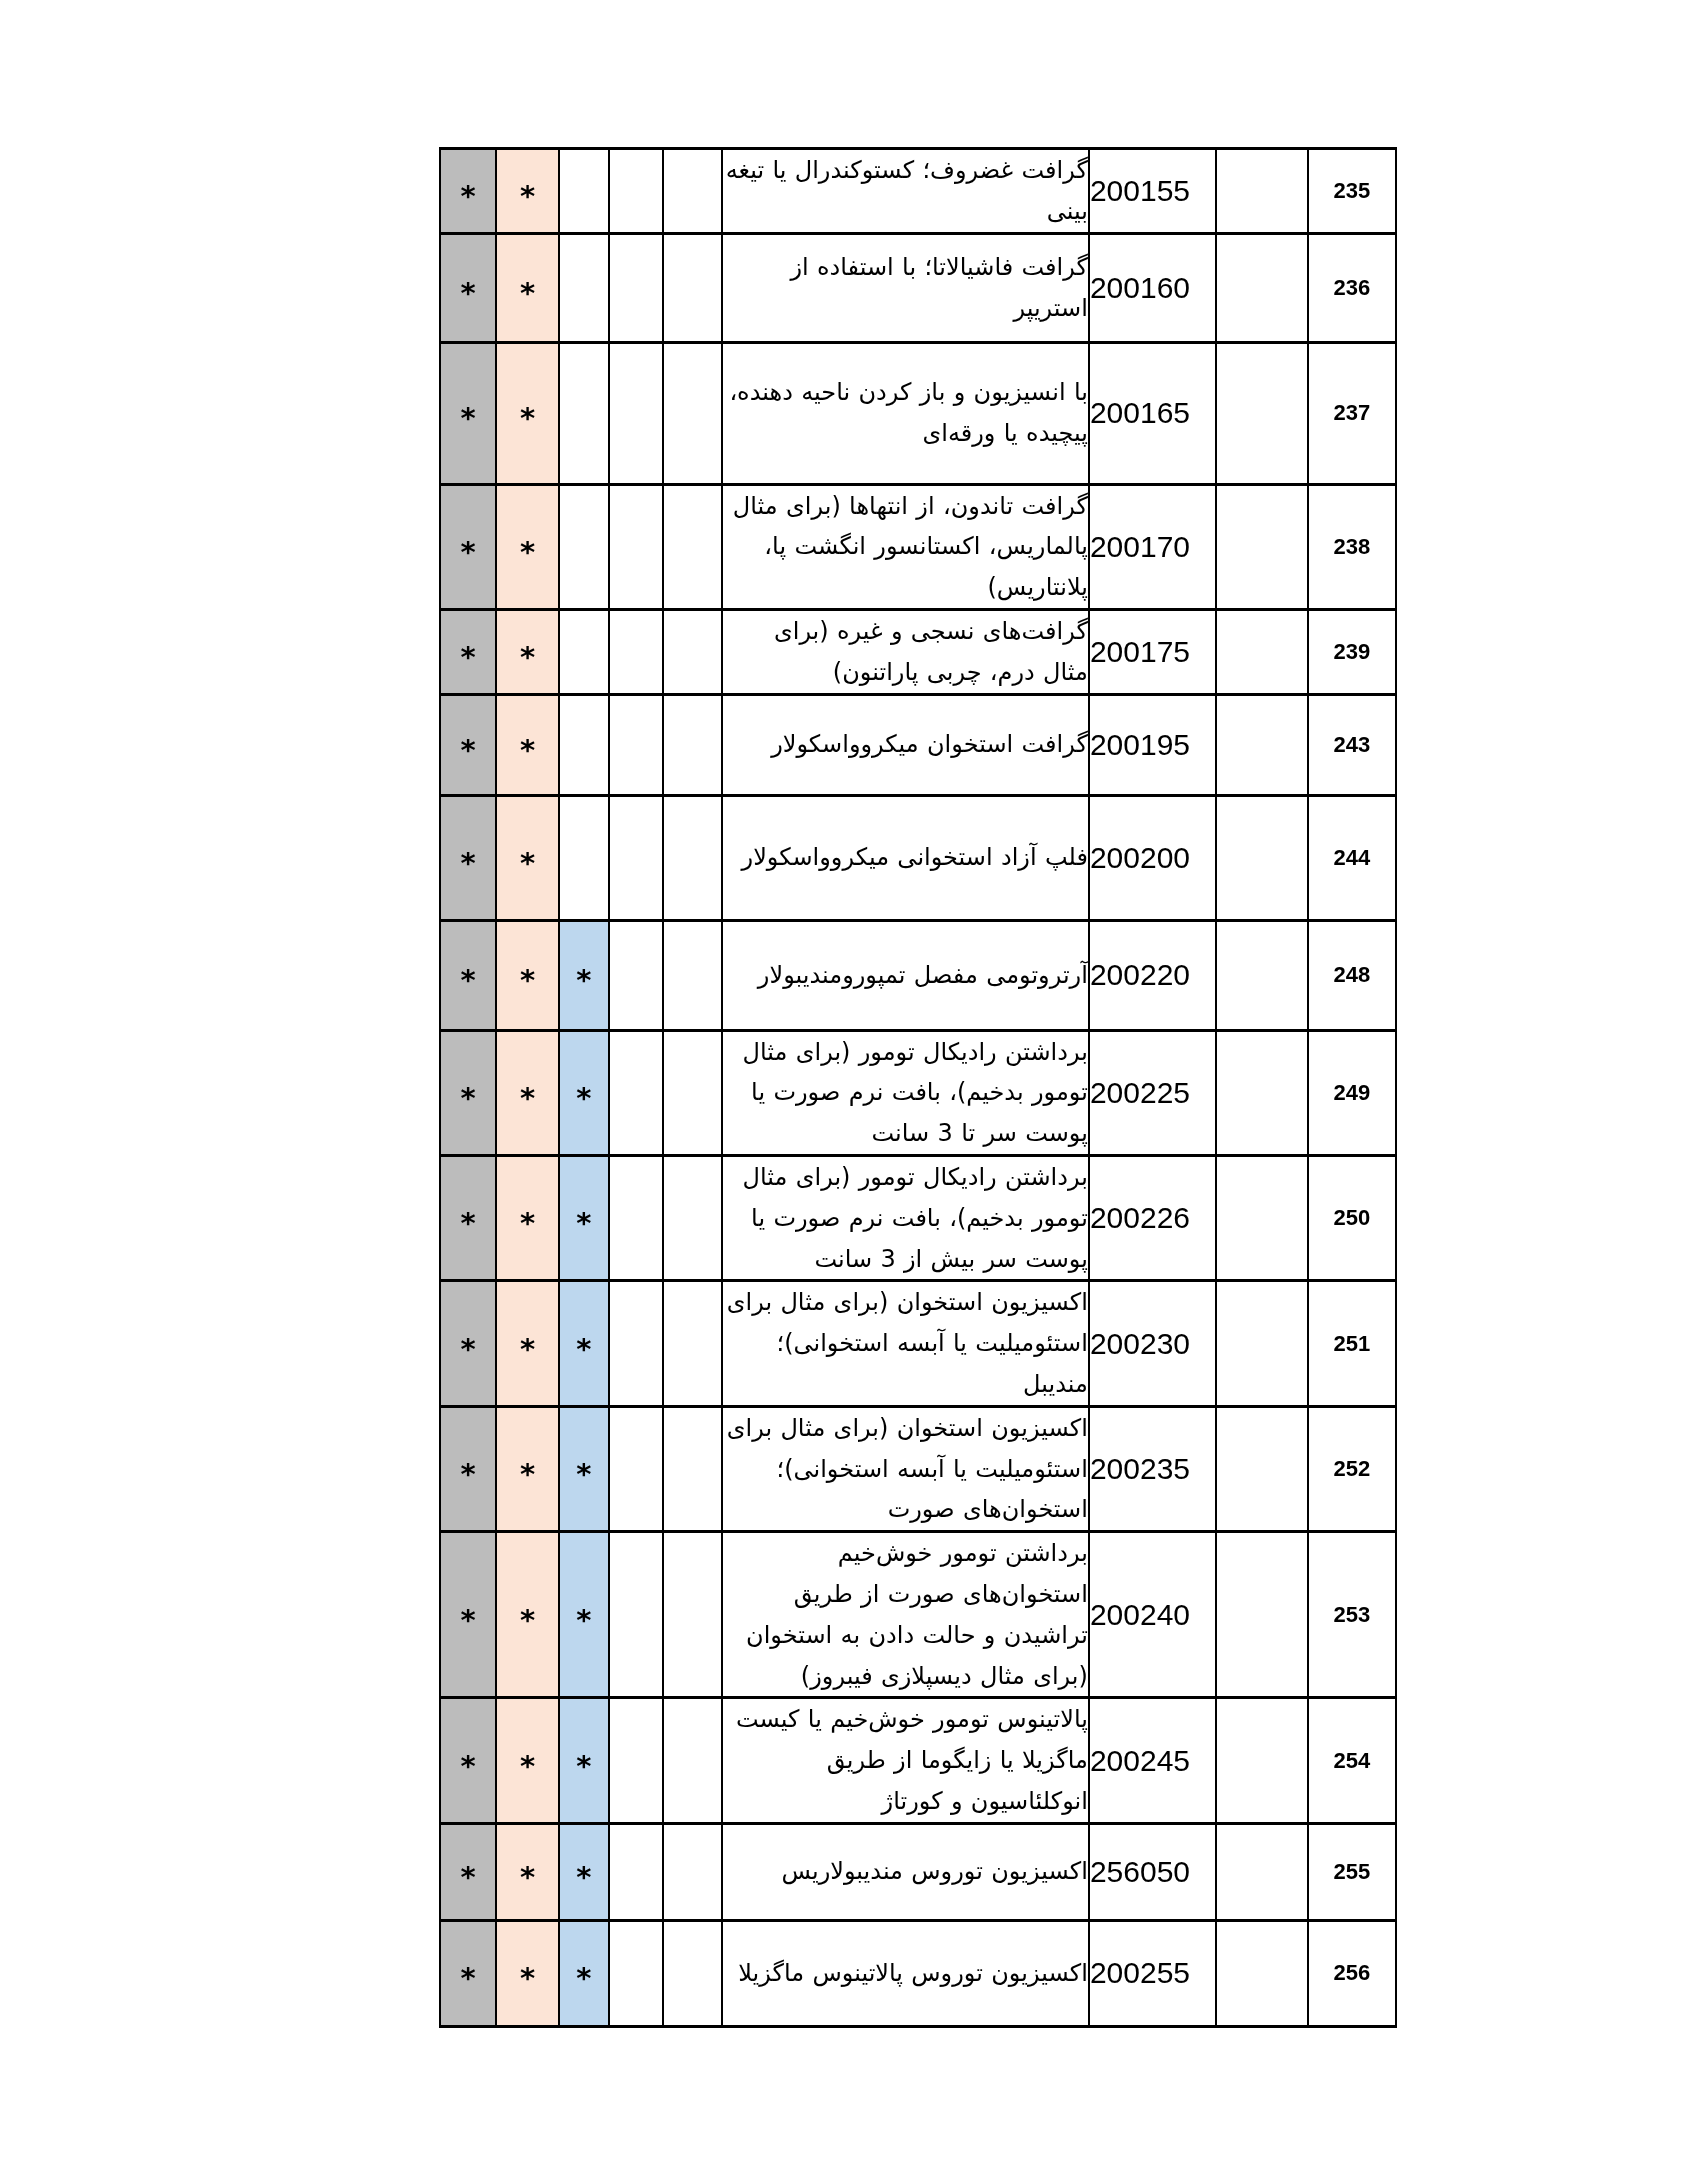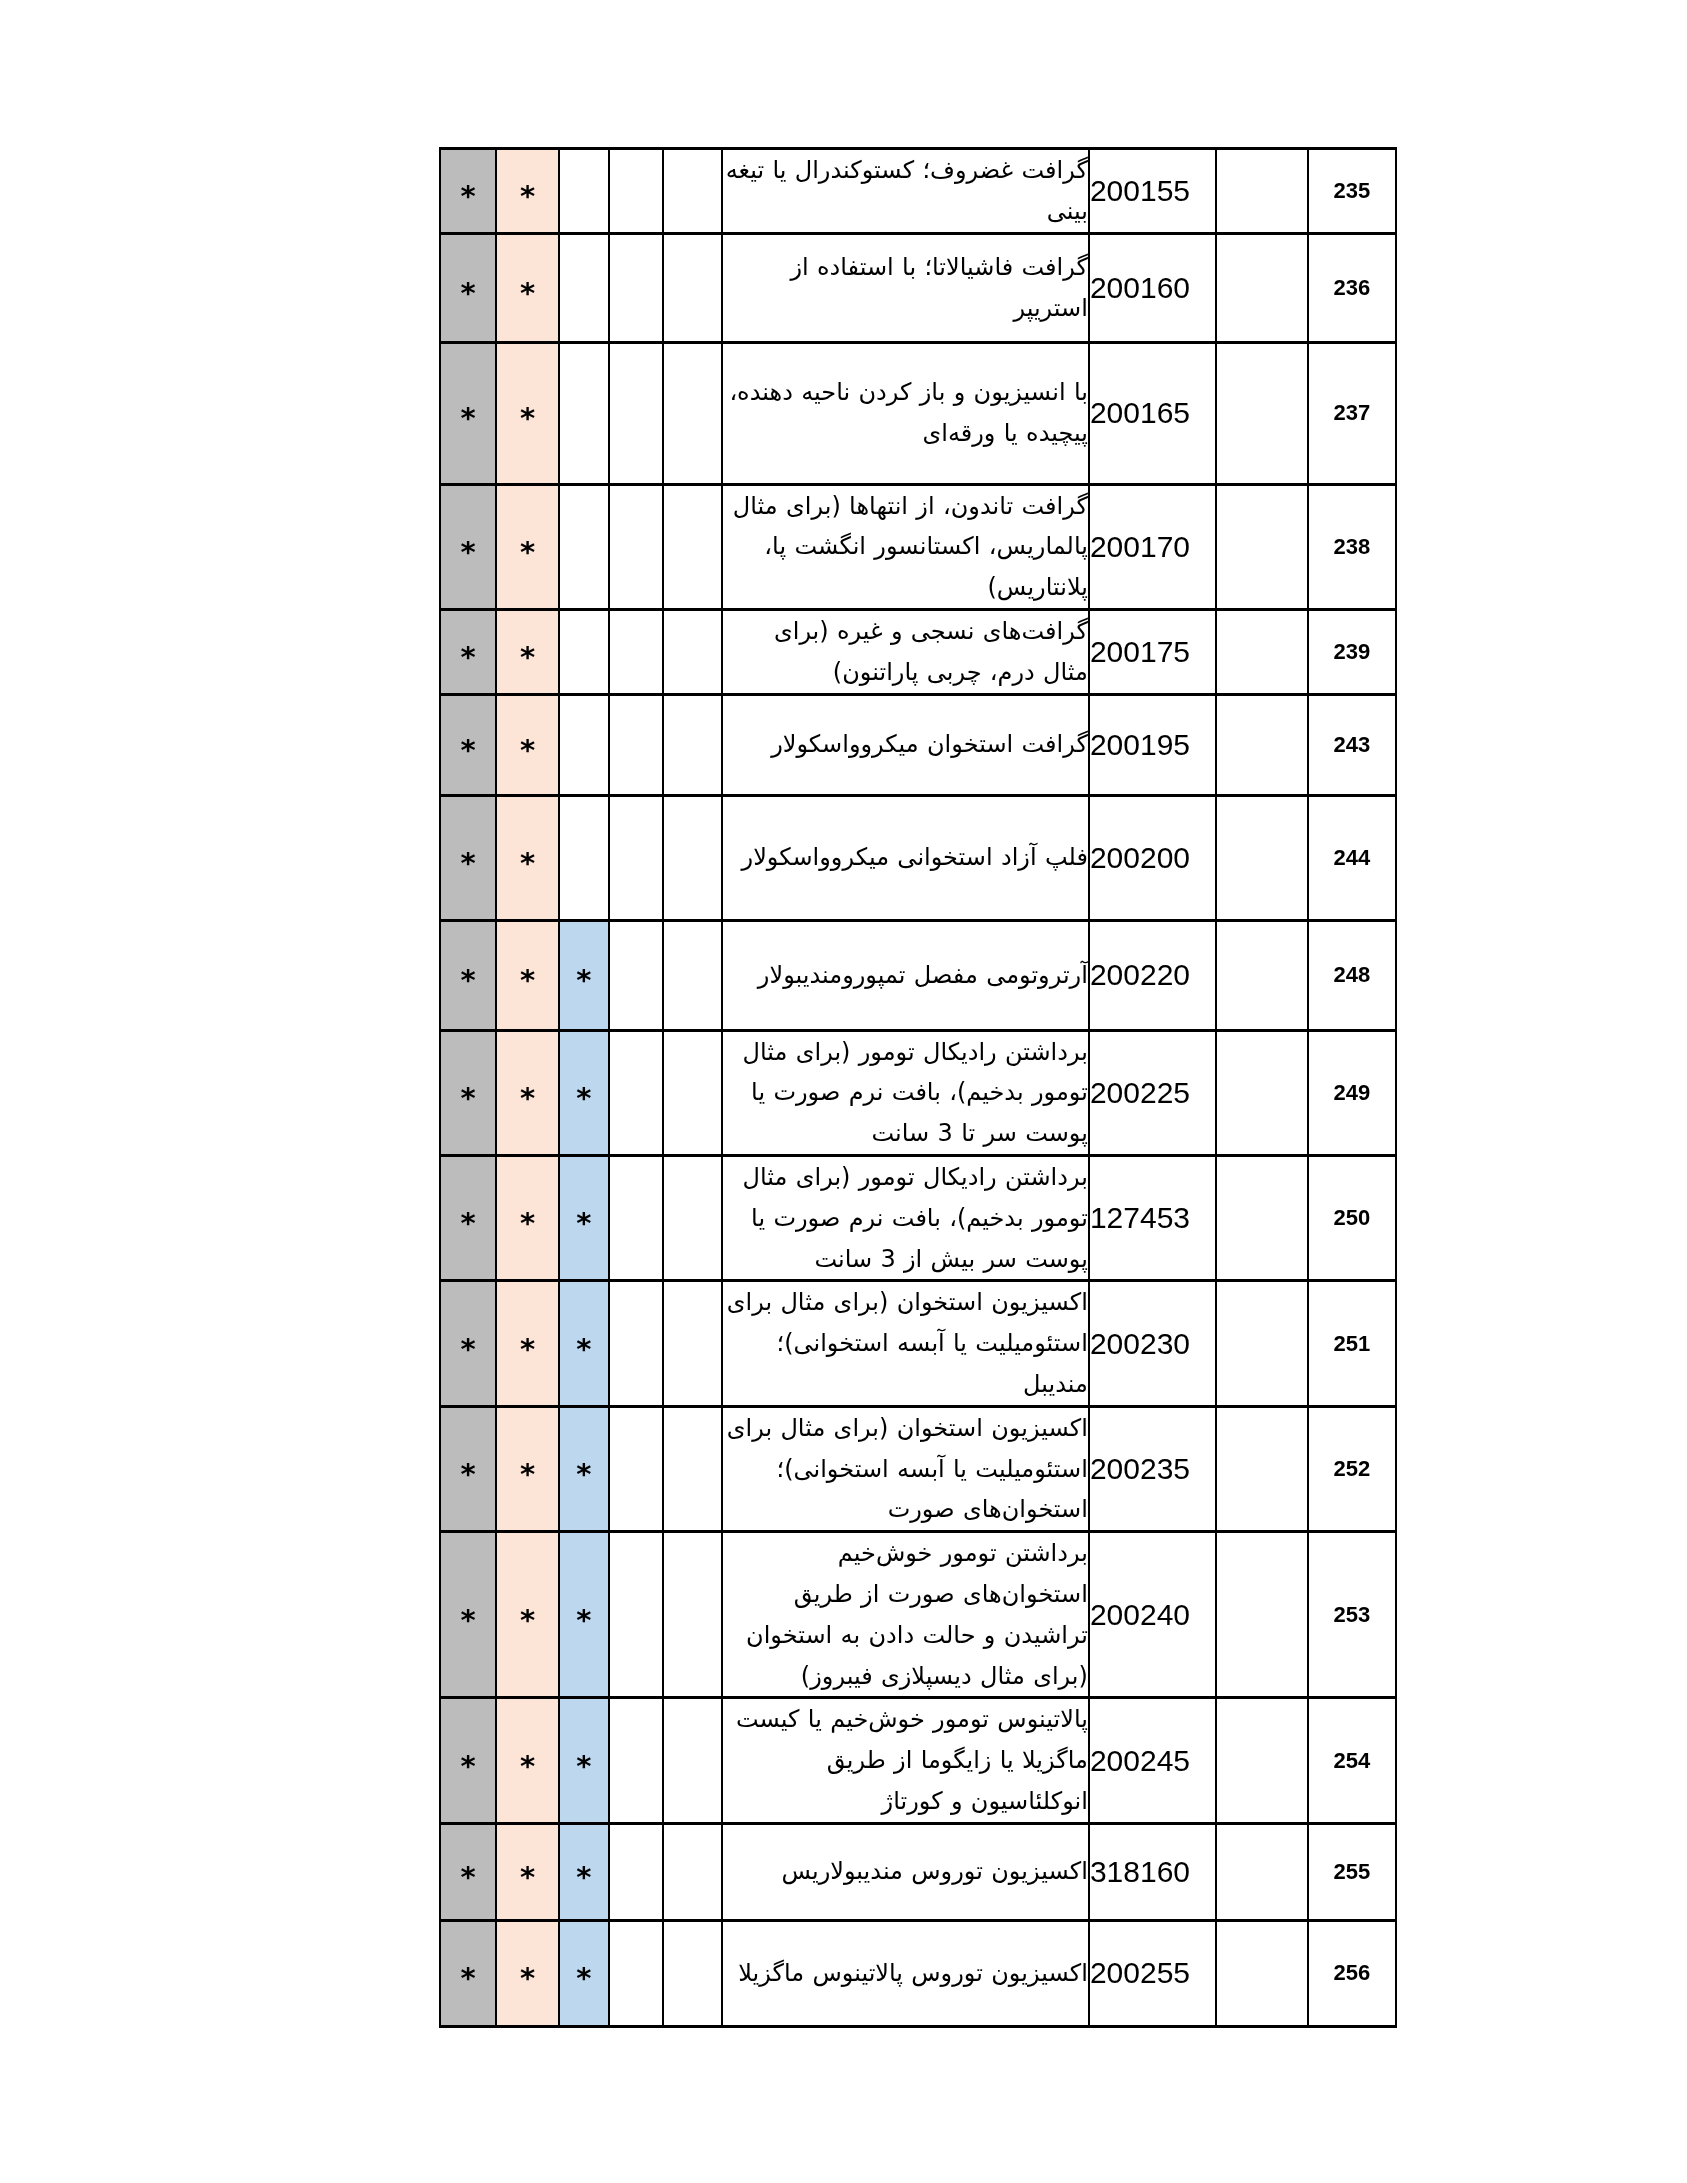--- a/index.html
+++ b/index.html
@@ -211,21 +211,21 @@
           <td class="td-empty"></td>
           <td class="td-num">249</td>
         </tr>
         <tr style="height: 112px;">
           <td class="td-flag fill-gray"><span class="star">*</span></td>
           <td class="td-flag fill-peach"><span class="star">*</span></td>
           <td class="td-flag fill-blue"><span class="star">*</span></td>
           <td class="td-sp"></td>
           <td class="td-sp"></td>
           <td class="td-desc">برداشتن رادیکال تومور (برای مثال تومور بدخیم)، بافت نرم صورت یا پوست سر بیش از 3 سانت</td>
-          <td class="td-code">127453</td>
+          <td class="td-code">200226</td>
           <td class="td-empty"></td>
           <td class="td-num">250</td>
         </tr>
         <tr style="height: 111px;">
           <td class="td-flag fill-gray"><span class="star">*</span></td>
           <td class="td-flag fill-peach"><span class="star">*</span></td>
           <td class="td-flag fill-blue"><span class="star">*</span></td>
           <td class="td-sp"></td>
           <td class="td-sp"></td>
           <td class="td-desc">اکسیزیون استخوان (برای مثال برای استئومیلیت یا آبسه استخوانی)؛ مندیبل</td>
@@ -266,21 +266,21 @@
           <td class="td-empty"></td>
           <td class="td-num">254</td>
         </tr>
         <tr style="height: 97px;">
           <td class="td-flag fill-gray"><span class="star">*</span></td>
           <td class="td-flag fill-peach"><span class="star">*</span></td>
           <td class="td-flag fill-blue"><span class="star">*</span></td>
           <td class="td-sp"></td>
           <td class="td-sp"></td>
           <td class="td-desc">اکسیزیون توروس مندیبولاریس</td>
-          <td class="td-code">318160</td>
+          <td class="td-code">256050</td>
           <td class="td-empty"></td>
           <td class="td-num">255</td>
         </tr>
         <tr style="height: 106px;">
           <td class="td-flag fill-gray"><span class="star">*</span></td>
           <td class="td-flag fill-peach"><span class="star">*</span></td>
           <td class="td-flag fill-blue"><span class="star">*</span></td>
           <td class="td-sp"></td>
           <td class="td-sp"></td>
           <td class="td-desc">اکسیزیون توروس پالاتینوس ماگزیلا</td>

